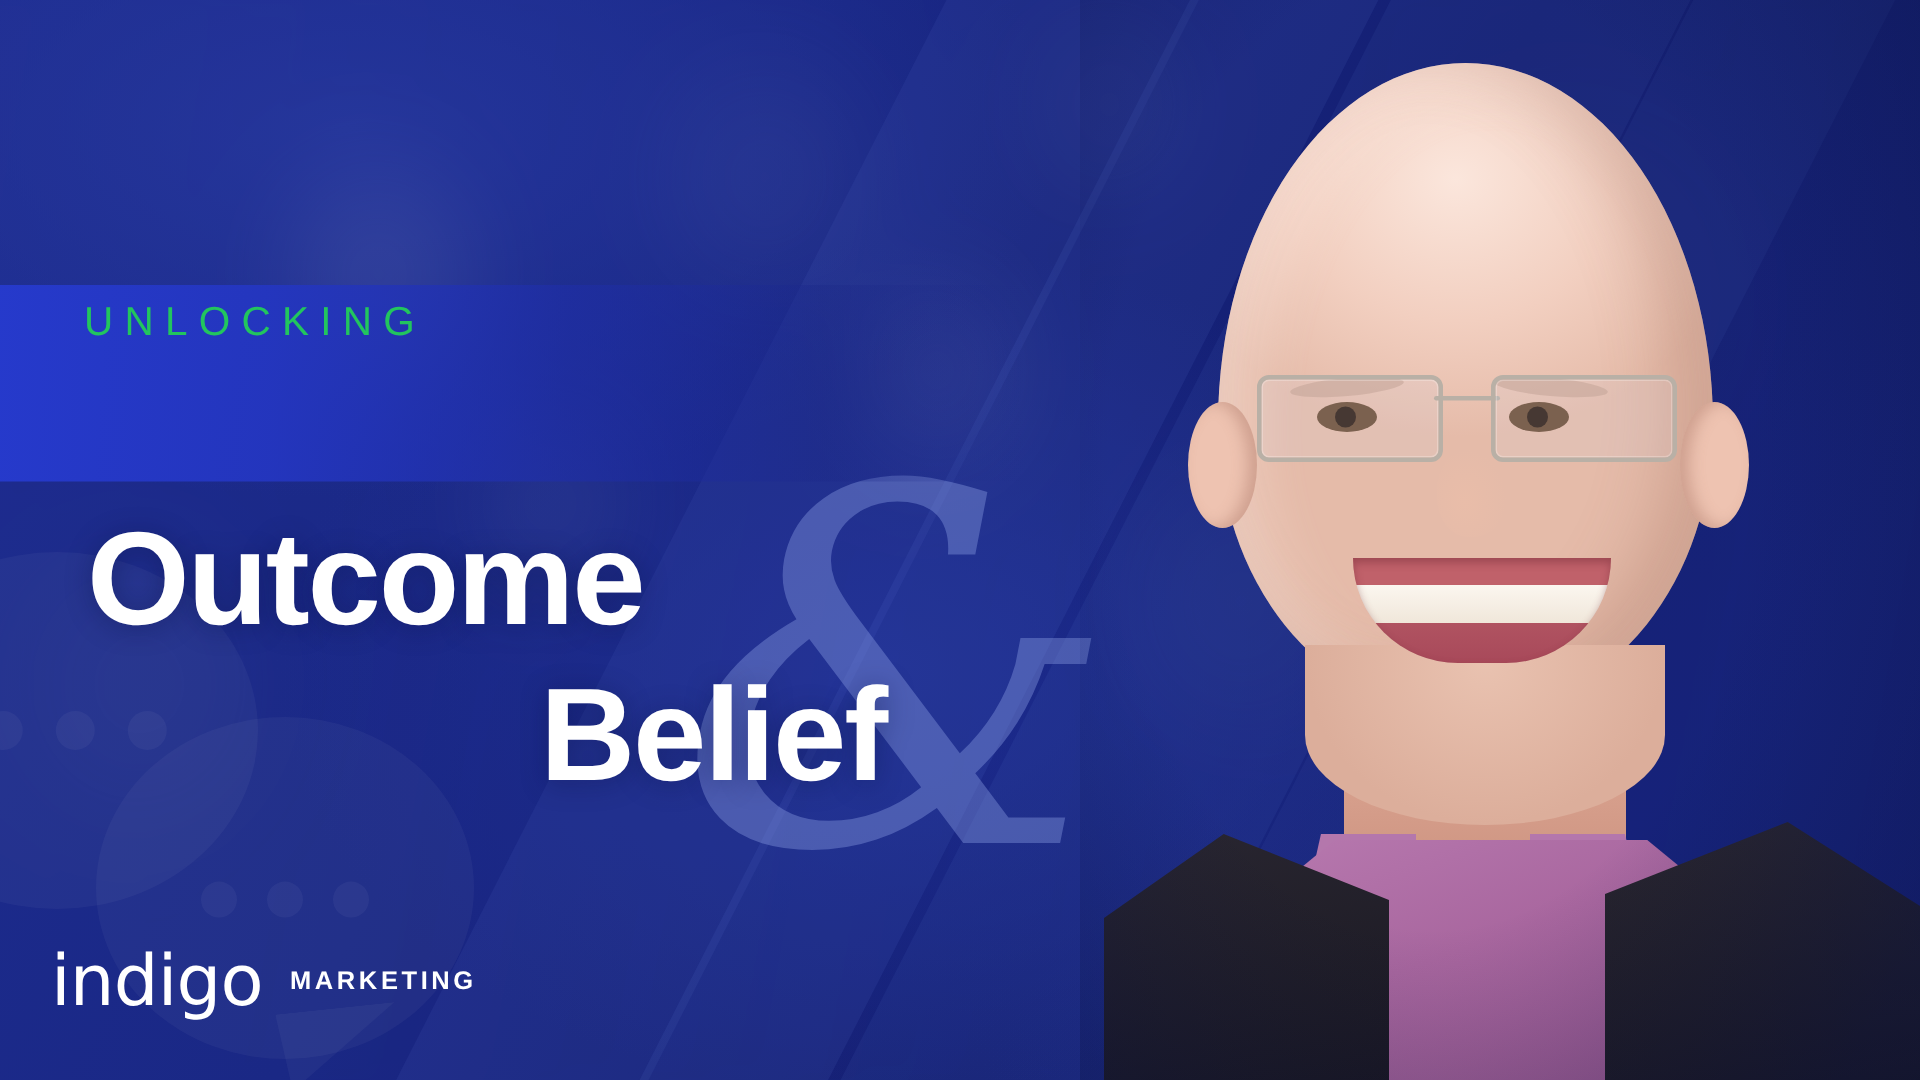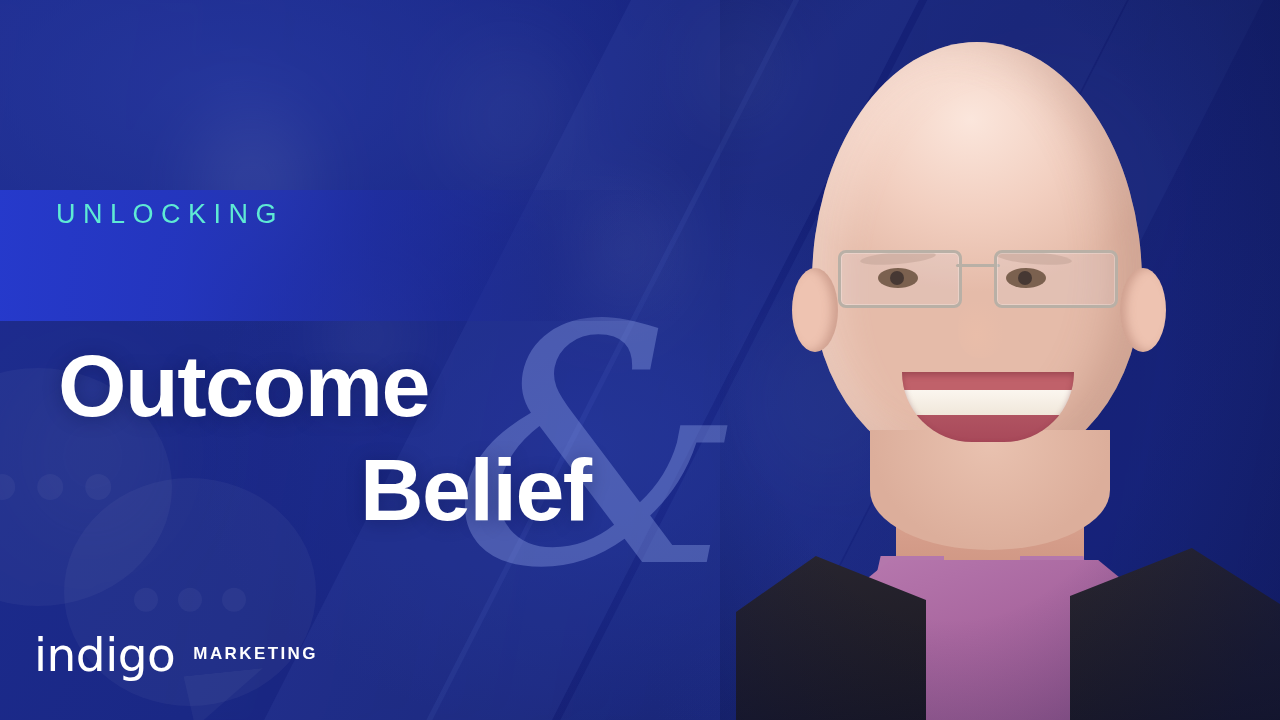--- a/index.html
+++ b/index.html
@@ -196,21 +196,21 @@
   }
   #band-inner {
     position: absolute;
     left: 56px; top: 200px;
     width: 640px;
   }
   #kicker {
     font-size: 27px;
     letter-spacing: 7.5px;
     font-weight: 300;
-    color: #5eead4;
+    color: #22c55e;
     line-height: 1.1;
     margin: 0 0 4px 0;
   }
   #subtitle {
     font-size: 37px;
     font-weight: 700;
     letter-spacing: -0.4px;
     color: #ffffff;
     line-height: 1.15;
     margin: 0;

